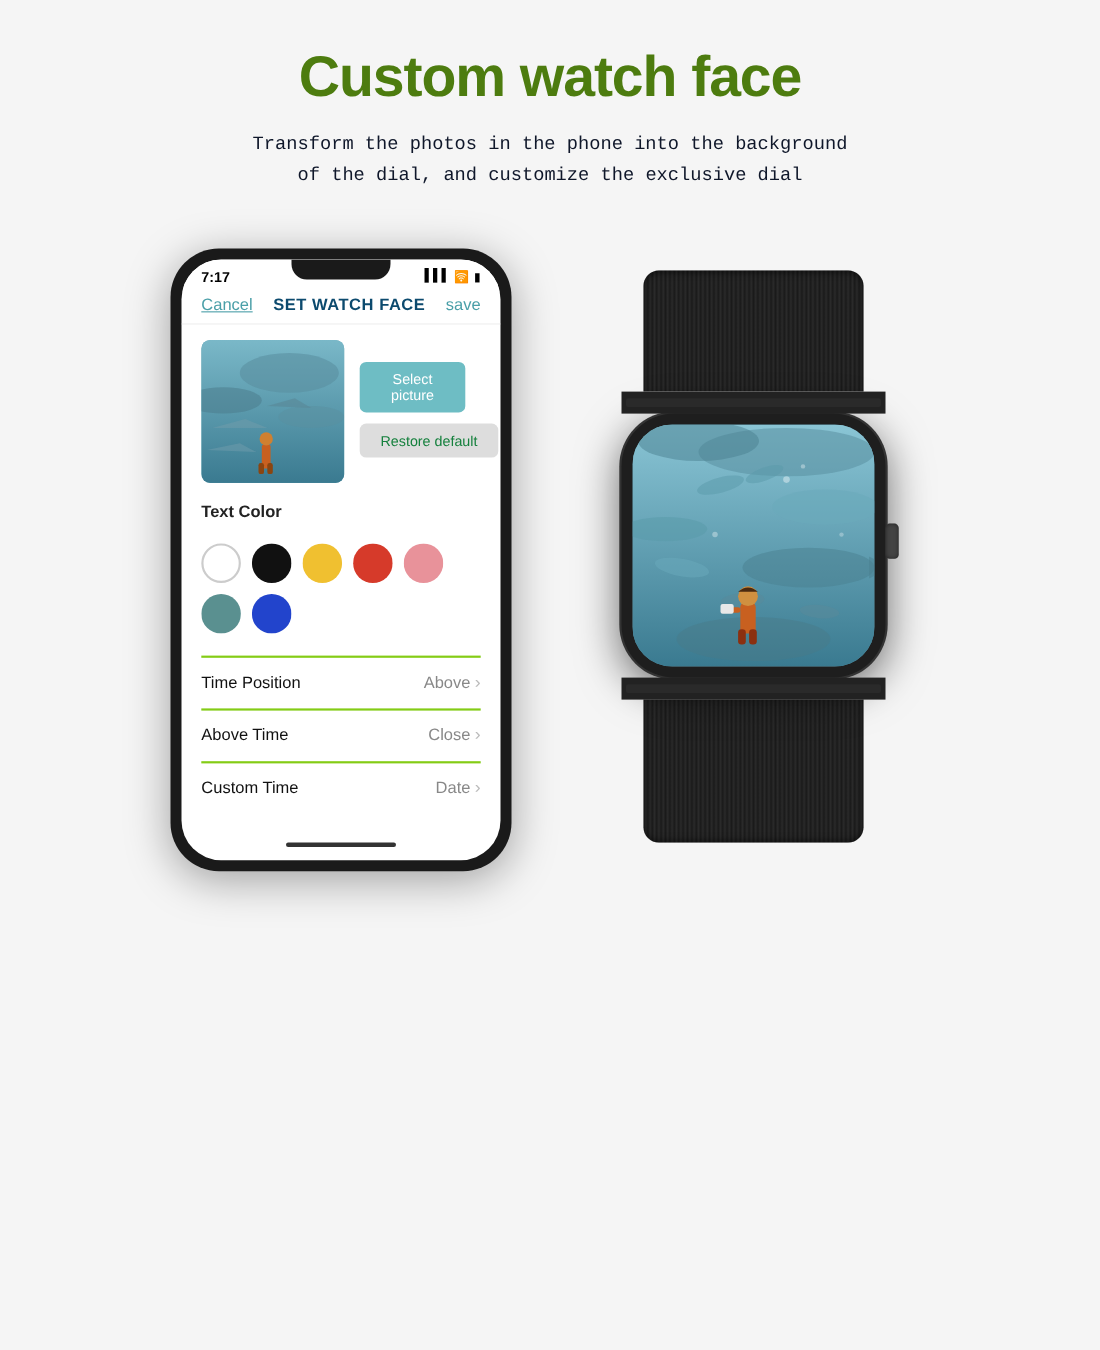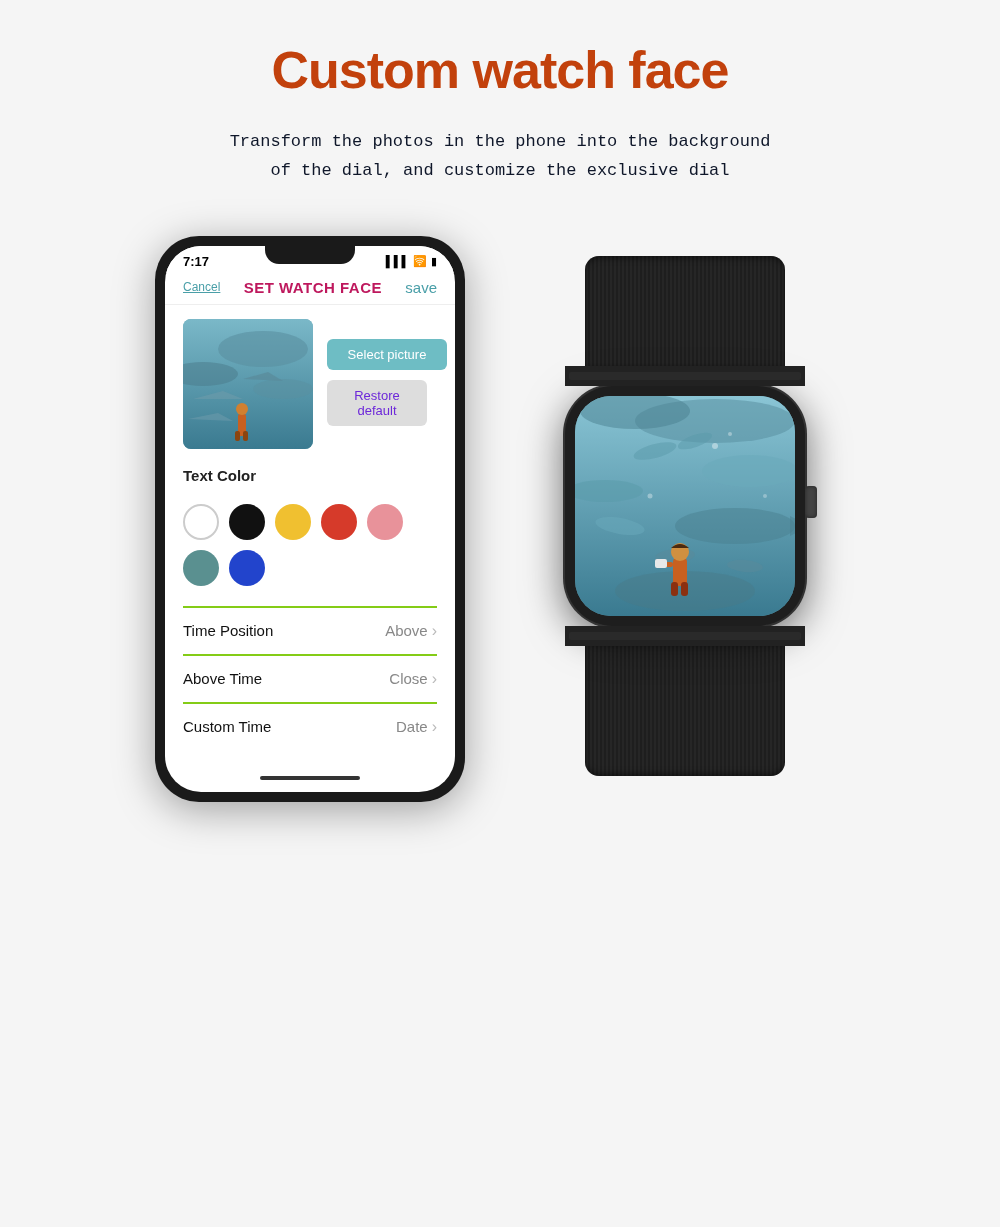--- a/index.html
+++ b/index.html
@@ -10,23 +10,23 @@
       font-family: -apple-system, BlinkMacSystemFont, 'Helvetica Neue', Arial, sans-serif;
       display: flex;
       flex-direction: column;
       align-items: center;
       padding: 40px 20px 60px;
     }
 
     .page-title {
       font-size: 52px;
       font-weight: 800;
-      color: #c2410c;
+      color: #4d7c0f;
       text-align: center;
-      margin-bottom: 28px;
+      margin-bottom: 18px;
       letter-spacing: -1px;
     }
 
     .page-subtitle {
       font-size: 17px;
       color: #0f172a;
       text-align: center;
       line-height: 1.7;
       font-family: 'Courier New', monospace;
       margin-bottom: 50px;
@@ -96,28 +96,28 @@
     .phone-nav {
       display: flex;
       align-items: center;
       justify-content: space-between;
       padding: 6px 18px 8px;
       border-bottom: 1px solid #eee;
     }
 
     .phone-nav-cancel {
       color: #4a9fa8;
-      font-size: 12px;
+      font-size: 15px;
       text-decoration: underline;
     }
 
     .phone-nav-title {
       font-size: 15px;
       font-weight: 700;
-      color: #be185d;
+      color: #0c4a6e;
       letter-spacing: 0.5px;
     }
 
     .phone-nav-save {
       color: #4a9fa8;
       font-size: 15px;
     }
 
     .phone-content {
       padding: 14px 18px;
@@ -152,33 +152,33 @@
     }
 
     .btn-select {
       background: #6ebdc4;
       color: #fff;
       border: none;
       border-radius: 6px;
       padding: 8px 16px;
       font-size: 13px;
       cursor: pointer;
-      width: 120px;
+      width: 96px;
       text-align: center;
     }
 
     .btn-restore {
       background: #ddd;
-      color: #6d28d9;
+      color: #15803d;
       border: none;
       border-radius: 6px;
       padding: 8px 16px;
       font-size: 13px;
       cursor: pointer;
-      width: 100px;
+      width: 126px;
       text-align: center;
     }
 
     .section-label {
       font-size: 15px;
       font-weight: 600;
       color: #222;
       margin-bottom: 20px;
     }
 

